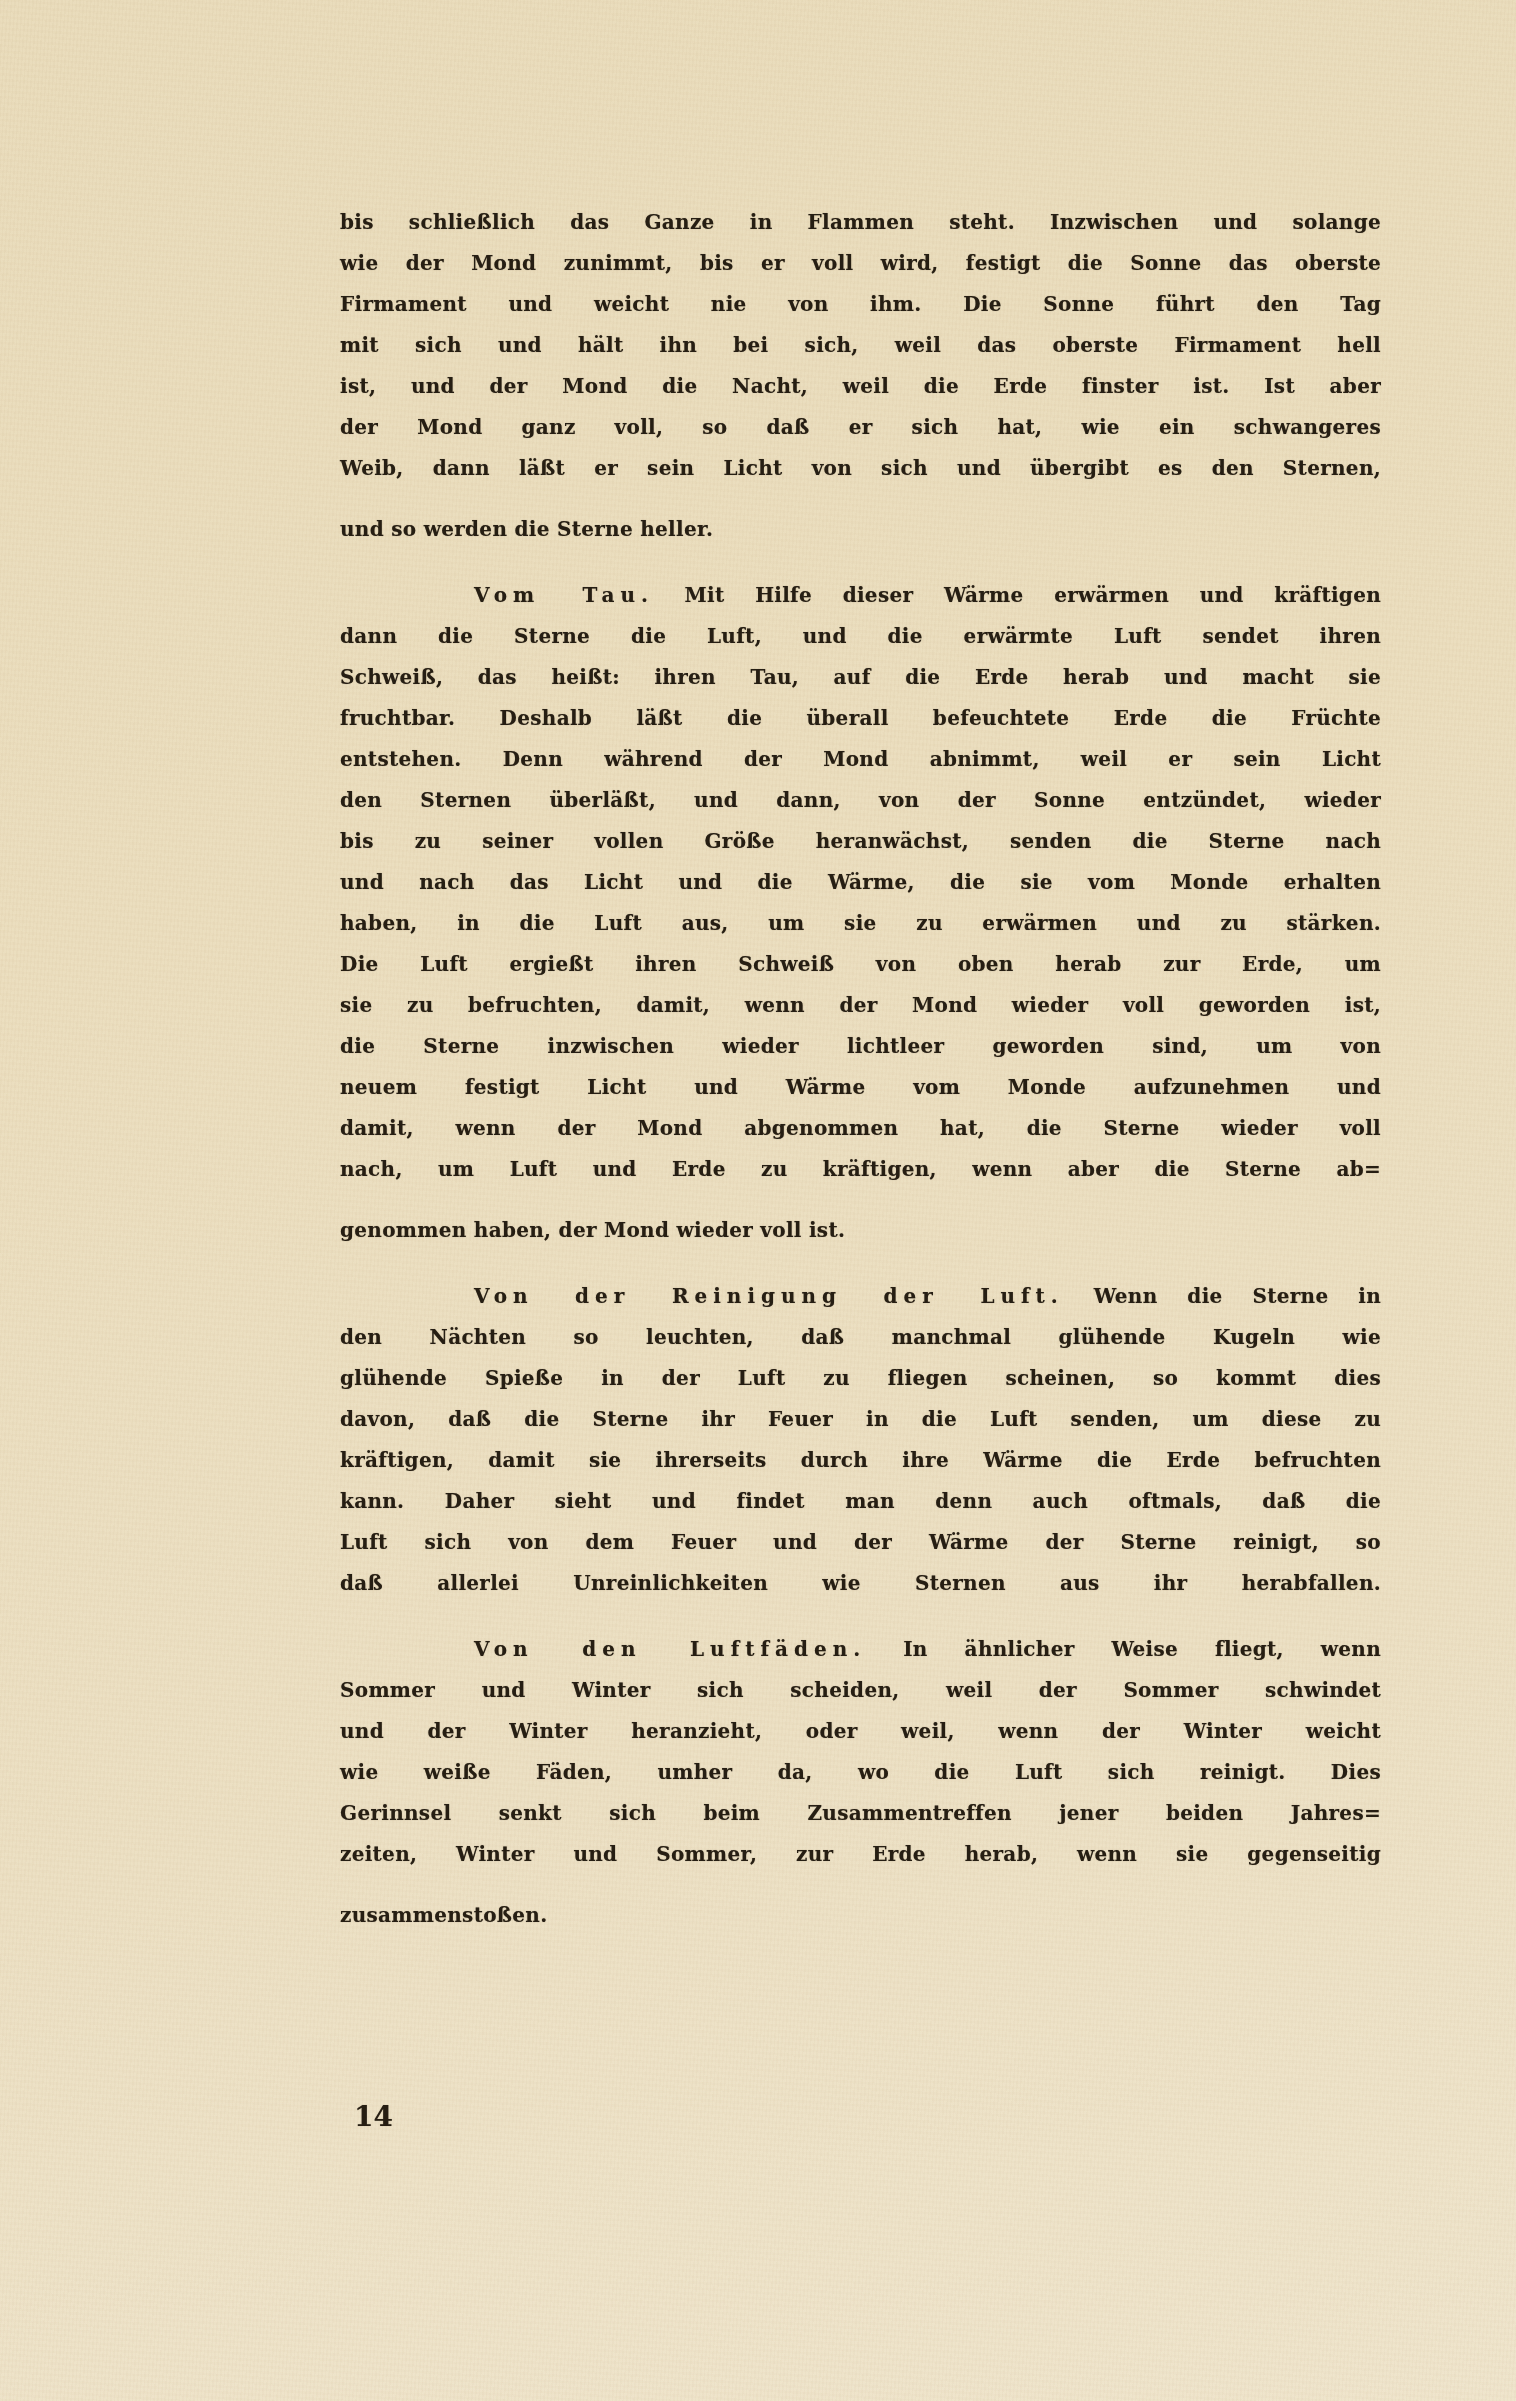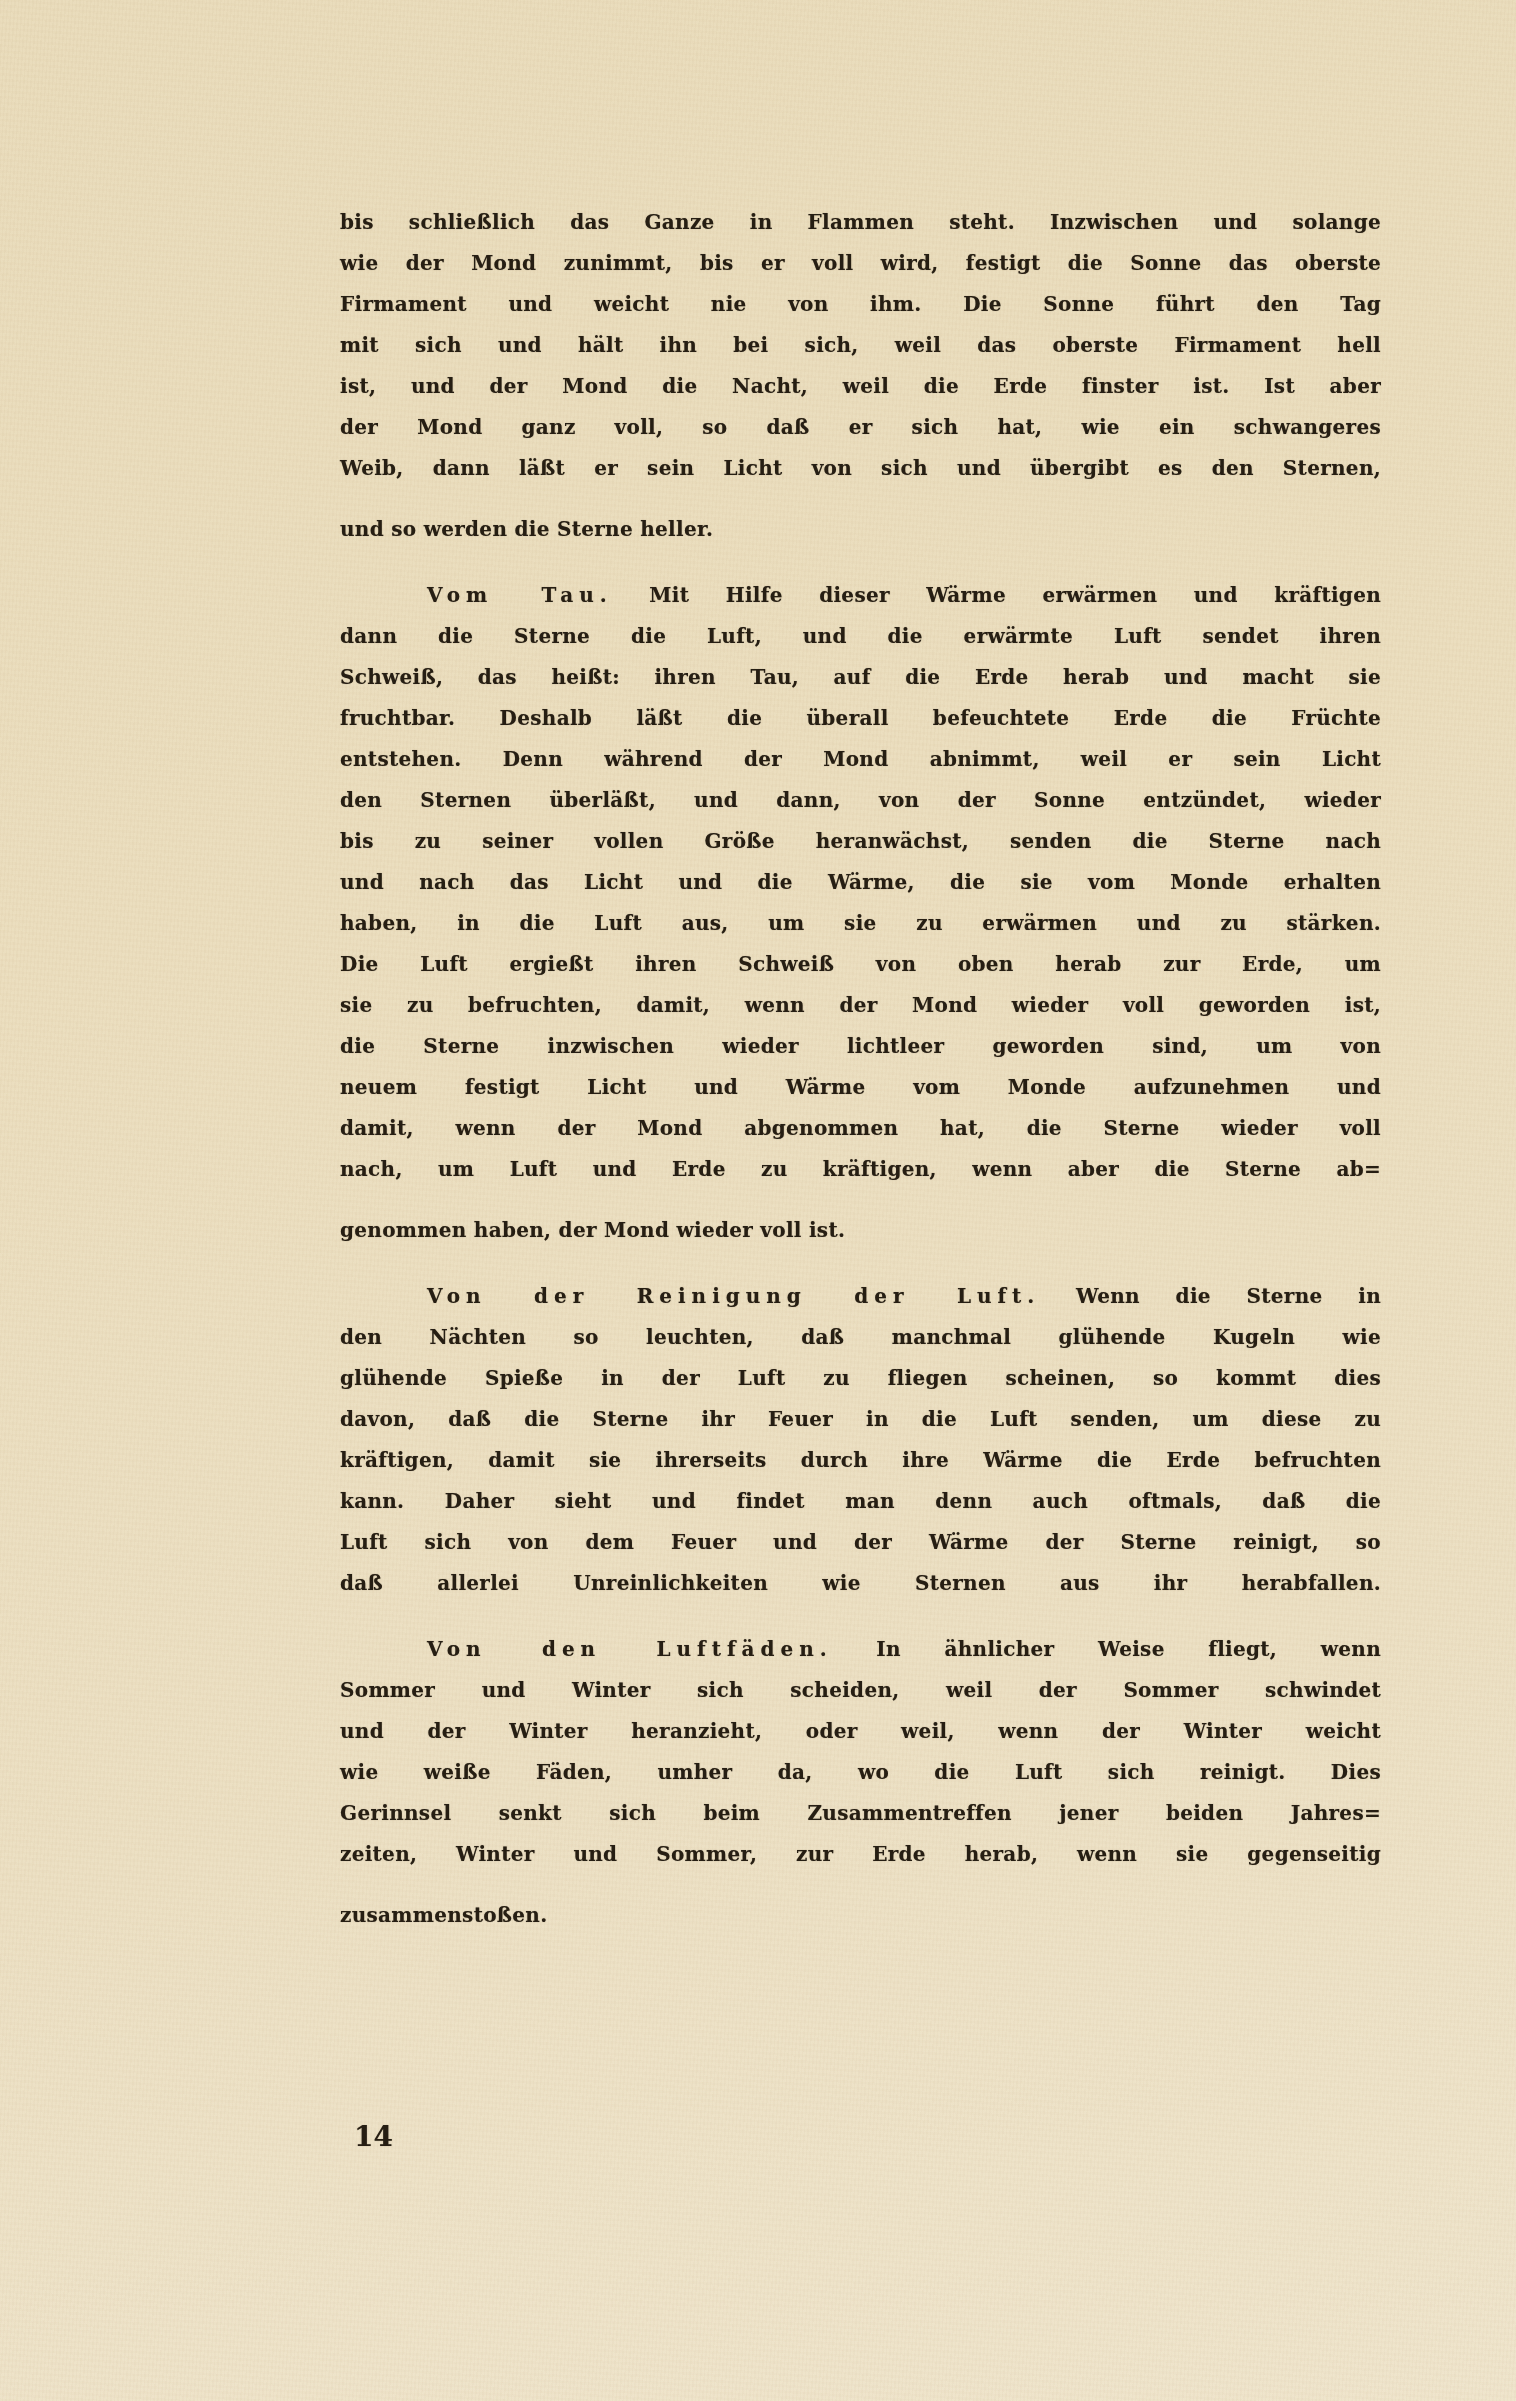--- a/index.html
+++ b/index.html
@@ -38,30 +38,30 @@
   }
   .line.short{
     text-align-last:left;
     margin-top:20px;
     -moz-text-align-last:left;
   }
   .para.indented .line:first-child{padding-left:87px;}
   .head{
     letter-spacing:0.30em;
     word-spacing:0.30em;
+    margin-left:47px;
   }
   .pagenum{
     position:absolute;
     left:354px;
     top:2100px;
     font-size:28px;
     line-height:33px;
     font-weight:700;
     text-shadow:0 0 0.8px rgba(38,26,10,0.45);
-    margin-top:20px;
   }
 </style>
 </head>
 <body>
 
 <div class="page">
   <div class="grain"></div>
   <main class="textblock">
       <div class="para">
         <div class="line">bis schließlich das Ganze in Flammen steht. Inzwischen und solange</div>

